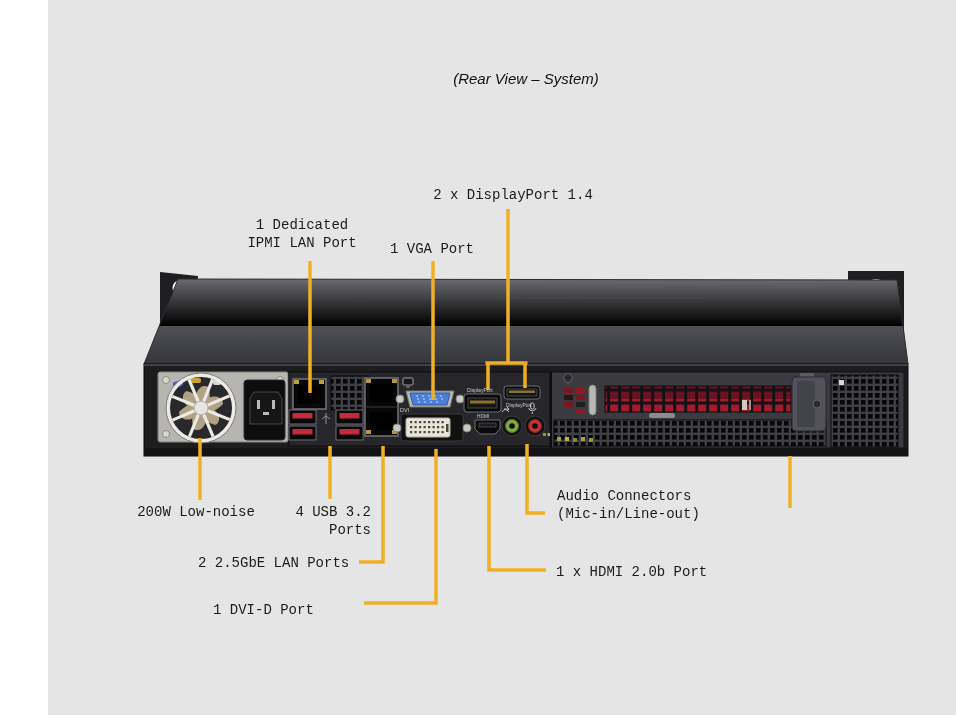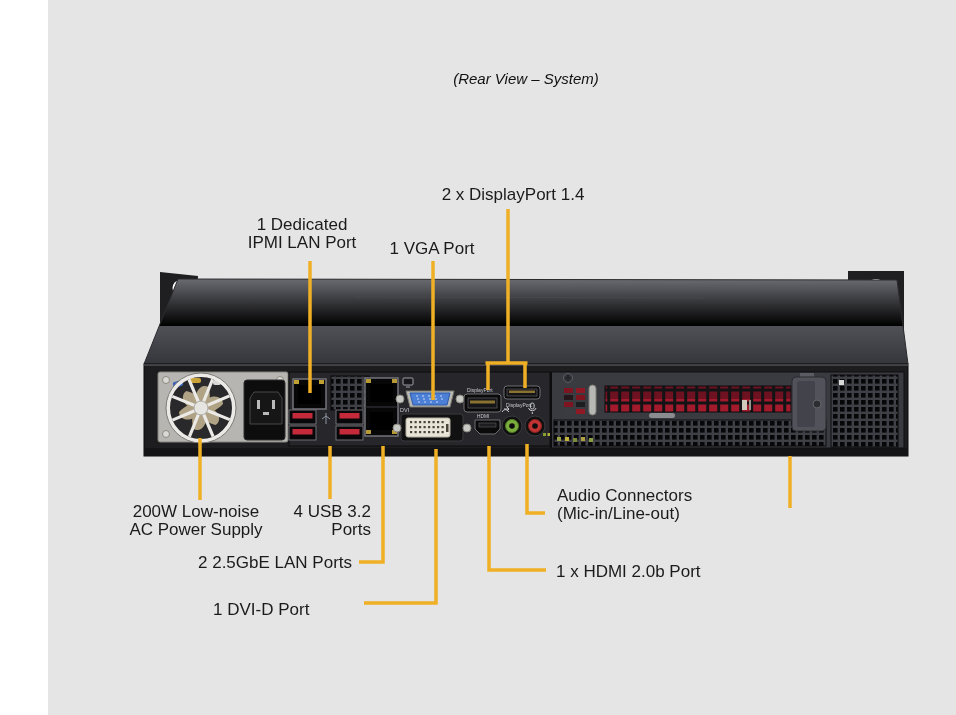--- a/index.html
+++ b/index.html
@@ -1,22 +1,22 @@
 <!DOCTYPE html>
 <html style="--leader: #EFB025; --usb-red: #C42A3A; --vga-blue: #4C7FD6; --audio-green: #7CAE3E; --audio-red: #C13434; --pcb-red-dark: #6E1120; --pcb-red-bright: #A31A2C; --psu-plate: #B6B5B1; --chassis-top: #5B5C62; --chassis-face: #1D1D20;"><head>
 <meta charset="utf-8">
 <style>
   html,body{margin:0;padding:0;background:#ffffff;}
   #canvas{
     position:relative;width:956px;height:715px;background:#e5e5e5;overflow:hidden;
     font-family:"Liberation Sans","DejaVu Sans",sans-serif;color:#1b1b1b;margin-left:48px;
   }
   .label{
-    position:absolute;font-size:17px;line-height:18px;color:#1b1b1b;
-    text-align:center;white-space:nowrap;
+    position:absolute;font-size:14px;line-height:18px;color:#1b1b1b;
+    text-align:center;white-space:nowrap;font-family:Liberation Mono, monospace;
   }
   .label.right{text-align:left;}
   .label.left{text-align:left;}
   #title{
     position:absolute;left:328px;top:70px;width:300px;text-align:center;
     font-style:italic;font-size:15px;color:#111;
   }
   svg{position:absolute;left:0;top:0;}
   svg text{font-family:"Liberation Sans","DejaVu Sans",sans-serif;}
 </style>
@@ -337,21 +337,20 @@
     <div>1 Dedicated</div>
     <div>IPMI LAN Port</div>
   </div>
 
   <div class="label" style="left:329px;top:240px;width:110px;">
     <span>1 VGA Port</span>
   </div>
 
   <div class="label" style="left:71px;top:503px;width:154px;">
     <div>200W Low-noise</div>
-    <div>AC Power Supply</div>
   </div>
 
   <div class="label" style="left:213px;top:503px;width:110px;text-align:right;">
     <div>4 USB 3.2</div>
     <div>Ports</div>
   </div>
 
   <div class="label right" style="left:150px;top:554px;width:156px;">
     <span>2 2.5GbE LAN Ports</span>
   </div>

